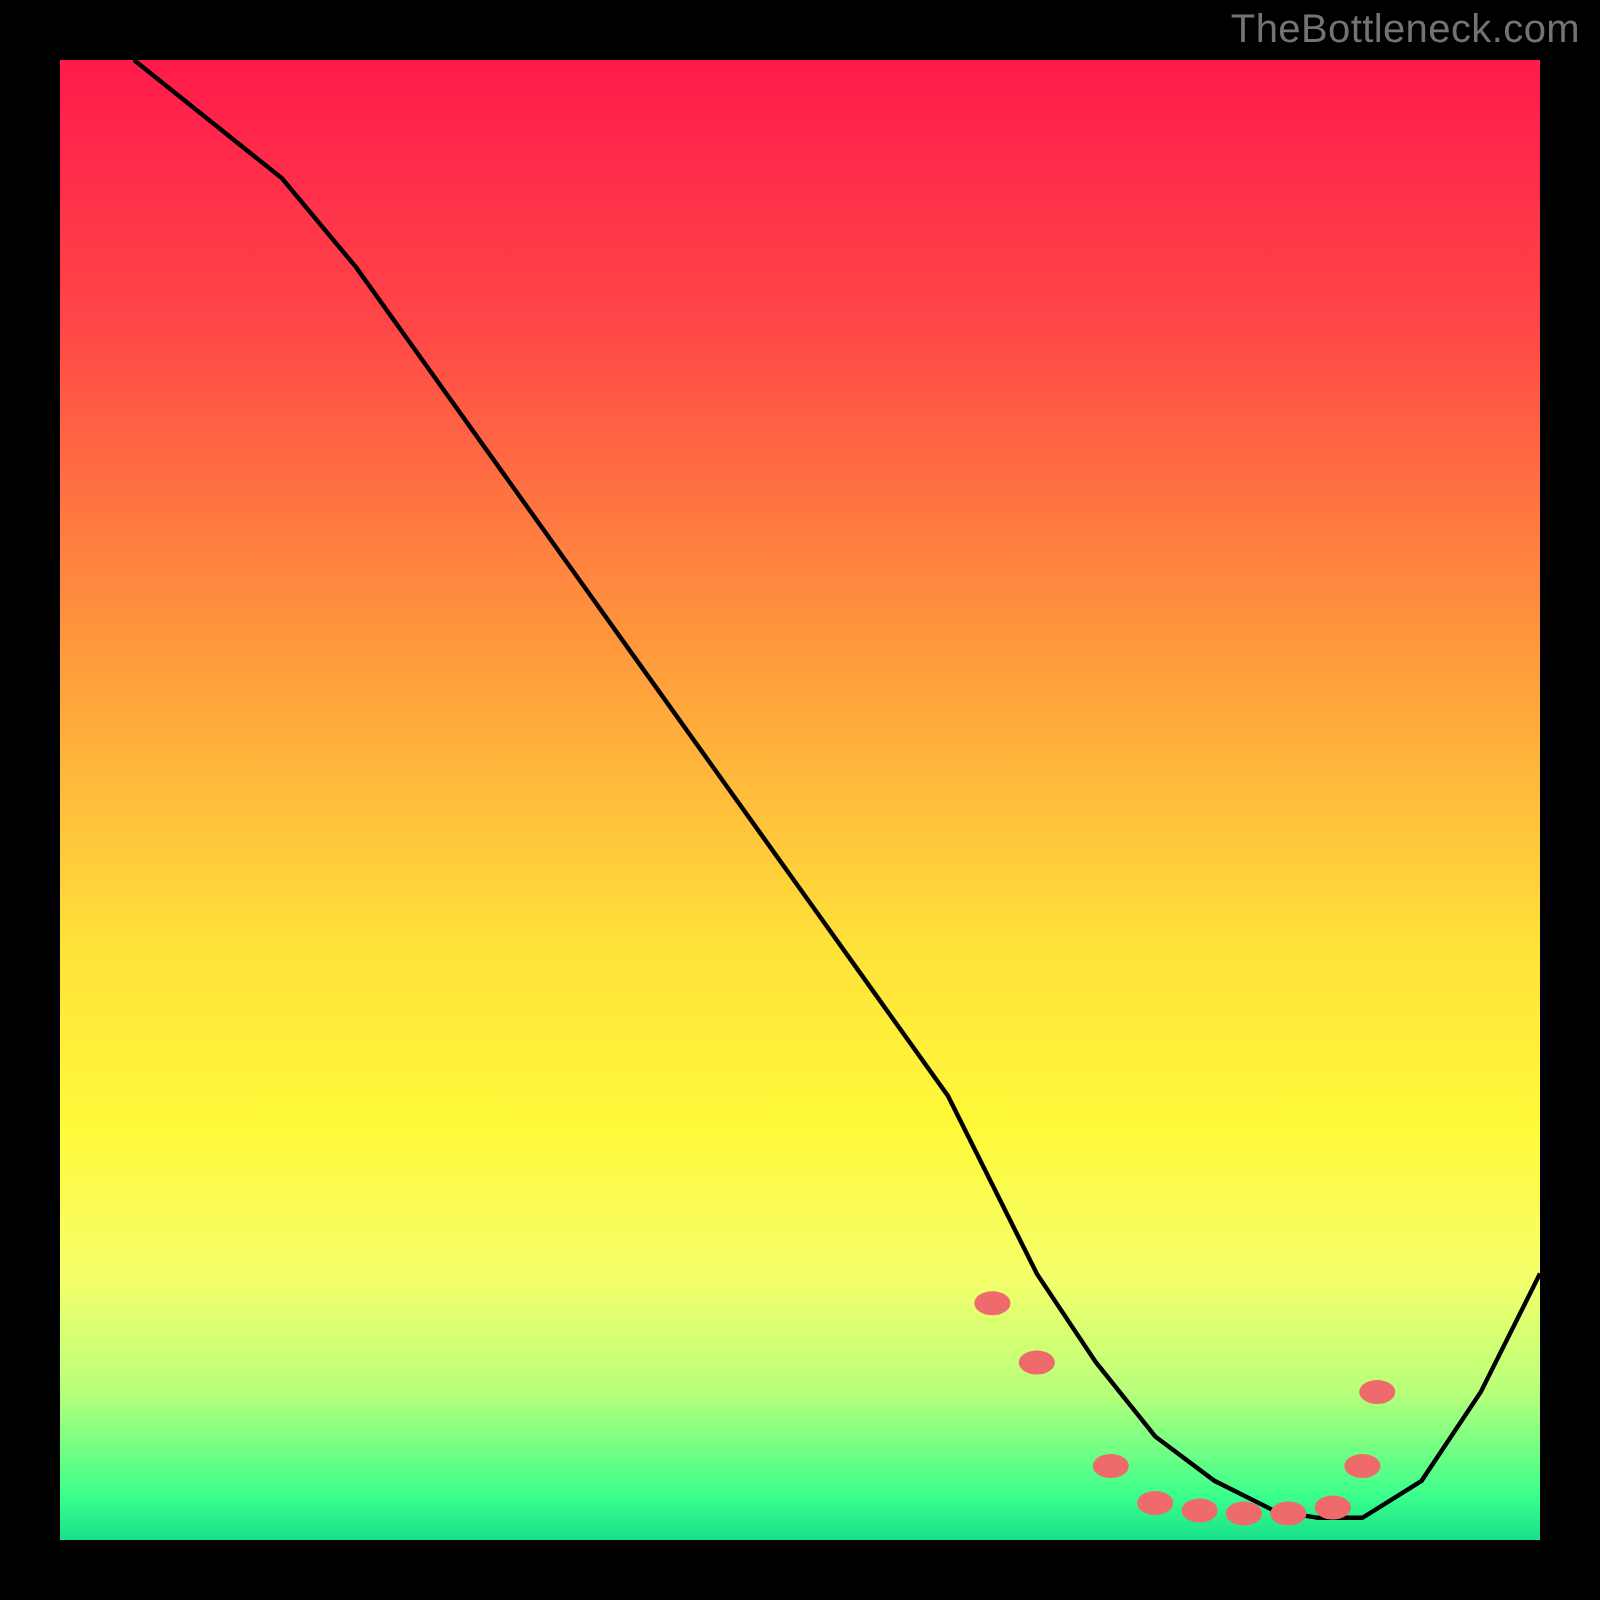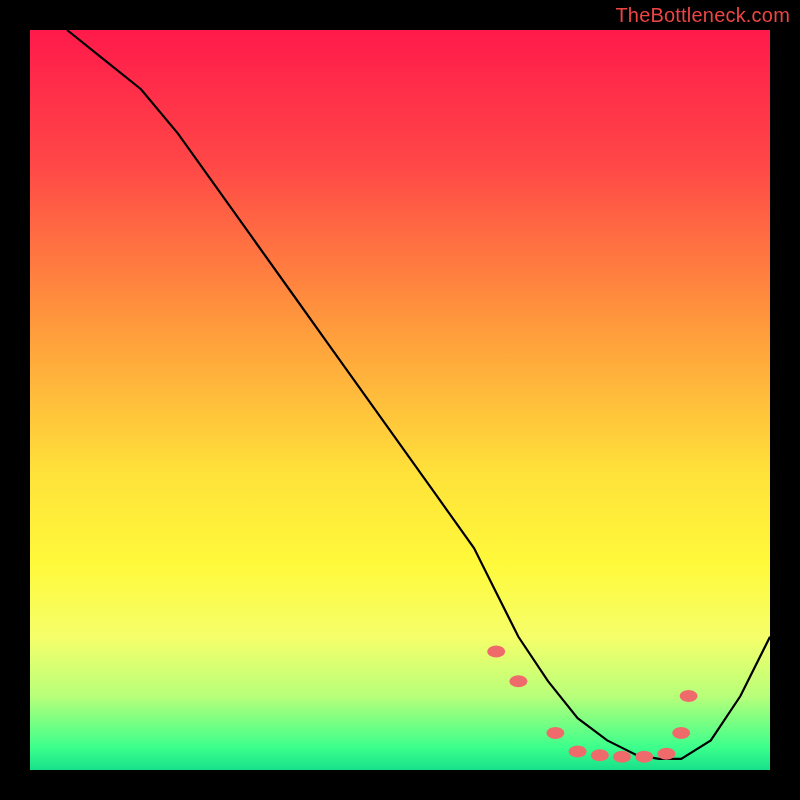--- a/index.html
+++ b/index.html
@@ -14,21 +14,21 @@
   .frame {
     position: relative;
     width: 800px;
     height: 800px;
     background: #000;
   }
   .watermark {
     position: absolute;
     top: 4px;
     right: 10px;
-    color: #ef4444;
+    color: #737373;
     font-size: 20px;
     font-weight: 500;
     letter-spacing: 0.2px;
     z-index: 10;
   }
   .plot-wrap {
     position: absolute;
     left: 30px;
     top: 30px;
     width: 740px;

